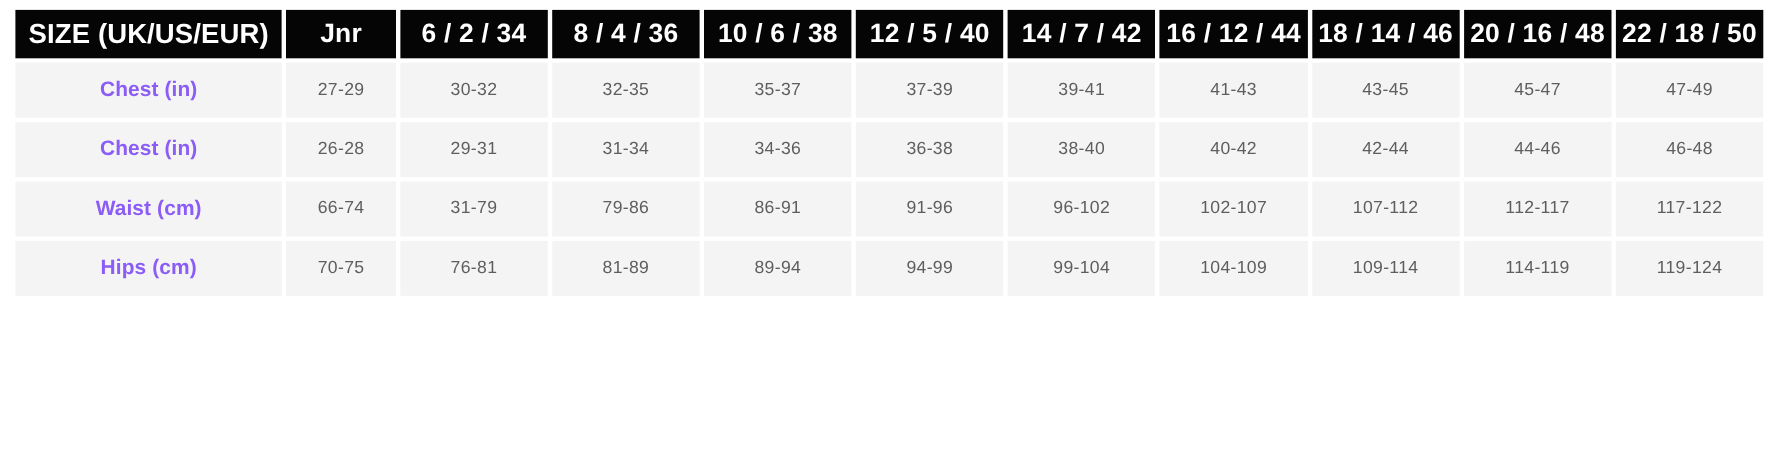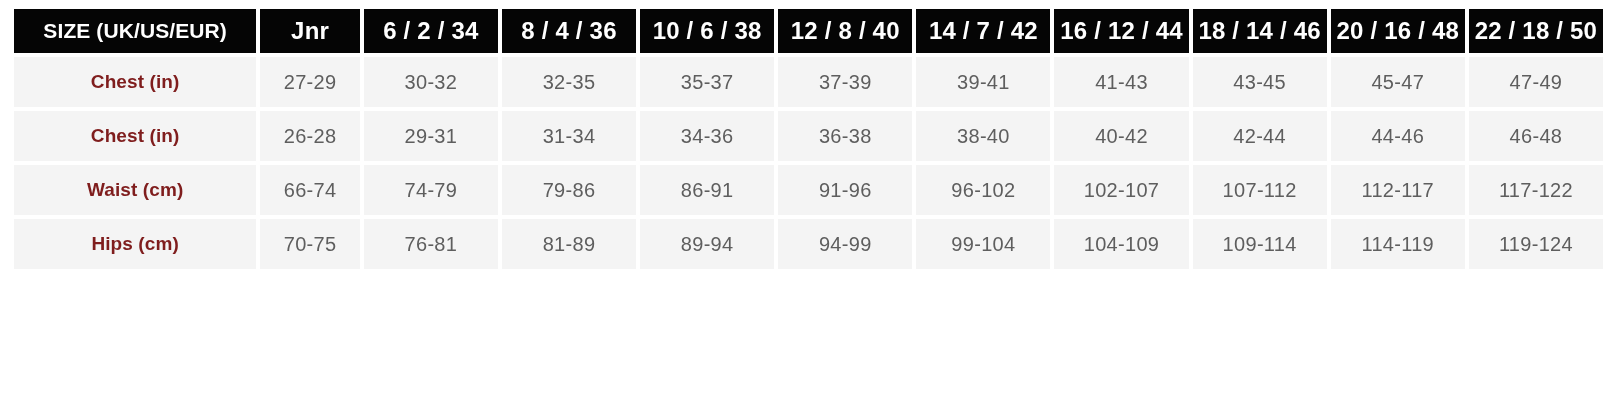--- a/index.html
+++ b/index.html
@@ -37,42 +37,42 @@
     font-size: 24px;
     font-weight: bold;
     letter-spacing: 0.2px;
     text-align: center;
     vertical-align: middle;
     height: 44px;
     padding: 0 4px;
     white-space: nowrap;
   }
   thead th.col-label {
-    font-size: 21px;
+    font-size: 25px;
     letter-spacing: 0.1px;
   }
 
   
   tbody td {
     background: #f4f4f4;
     height: 50px;
     text-align: center;
     vertical-align: middle;
     padding: 0 4px;
     white-space: nowrap;
   }
   tbody td.row-label {
-    color: #7f1d1d;
+    color: #8b5cf6;
     font-size: 19px;
     font-weight: bold;
     letter-spacing: 0.1px;
   }
   tbody td.value {
     color: #5e5e5e;
-    font-size: 20px;
+    font-size: 16px;
     font-weight: 300;
     letter-spacing: 0.3px;
   }
 
   
   col.c-label { width: 224px; }
   col.c-jnr   { width: 92px; }
   col.c-size  { width: 124px; }
 </style>
 </head>
@@ -93,21 +93,21 @@
         <col class="c-size">
       <col class="c-size">
     </colgroup>
     <thead>
       <tr>
         <th class="col-label">SIZE (UK/US/EUR)</th>
         <th>Jnr</th>
         <th>6 / 2 / 34</th>
         <th>8 / 4 / 36</th>
         <th>10 / 6 / 38</th>
-        <th>12 / 8 / 40</th>
+        <th>12 / 5 / 40</th>
         <th>14 / 7 / 42</th>
         <th>16 / 12 / 44</th>
         <th>18 / 14 / 46</th>
         <th>20 / 16 / 48</th>
         <th>22 / 18 / 50</th>
       </tr>
     </thead>
     <tbody>
 
       <tr>
@@ -135,21 +135,21 @@
         <td class="value">38-40</td>
         <td class="value">40-42</td>
         <td class="value">42-44</td>
         <td class="value">44-46</td>
         <td class="value">46-48</td>
       </tr>
 
       <tr>
         <td class="row-label">Waist (cm)</td>
         <td class="value">66-74</td>
-        <td class="value">74-79</td>
+        <td class="value">31-79</td>
         <td class="value">79-86</td>
         <td class="value">86-91</td>
         <td class="value">91-96</td>
         <td class="value">96-102</td>
         <td class="value">102-107</td>
         <td class="value">107-112</td>
         <td class="value">112-117</td>
         <td class="value">117-122</td>
       </tr>
 

